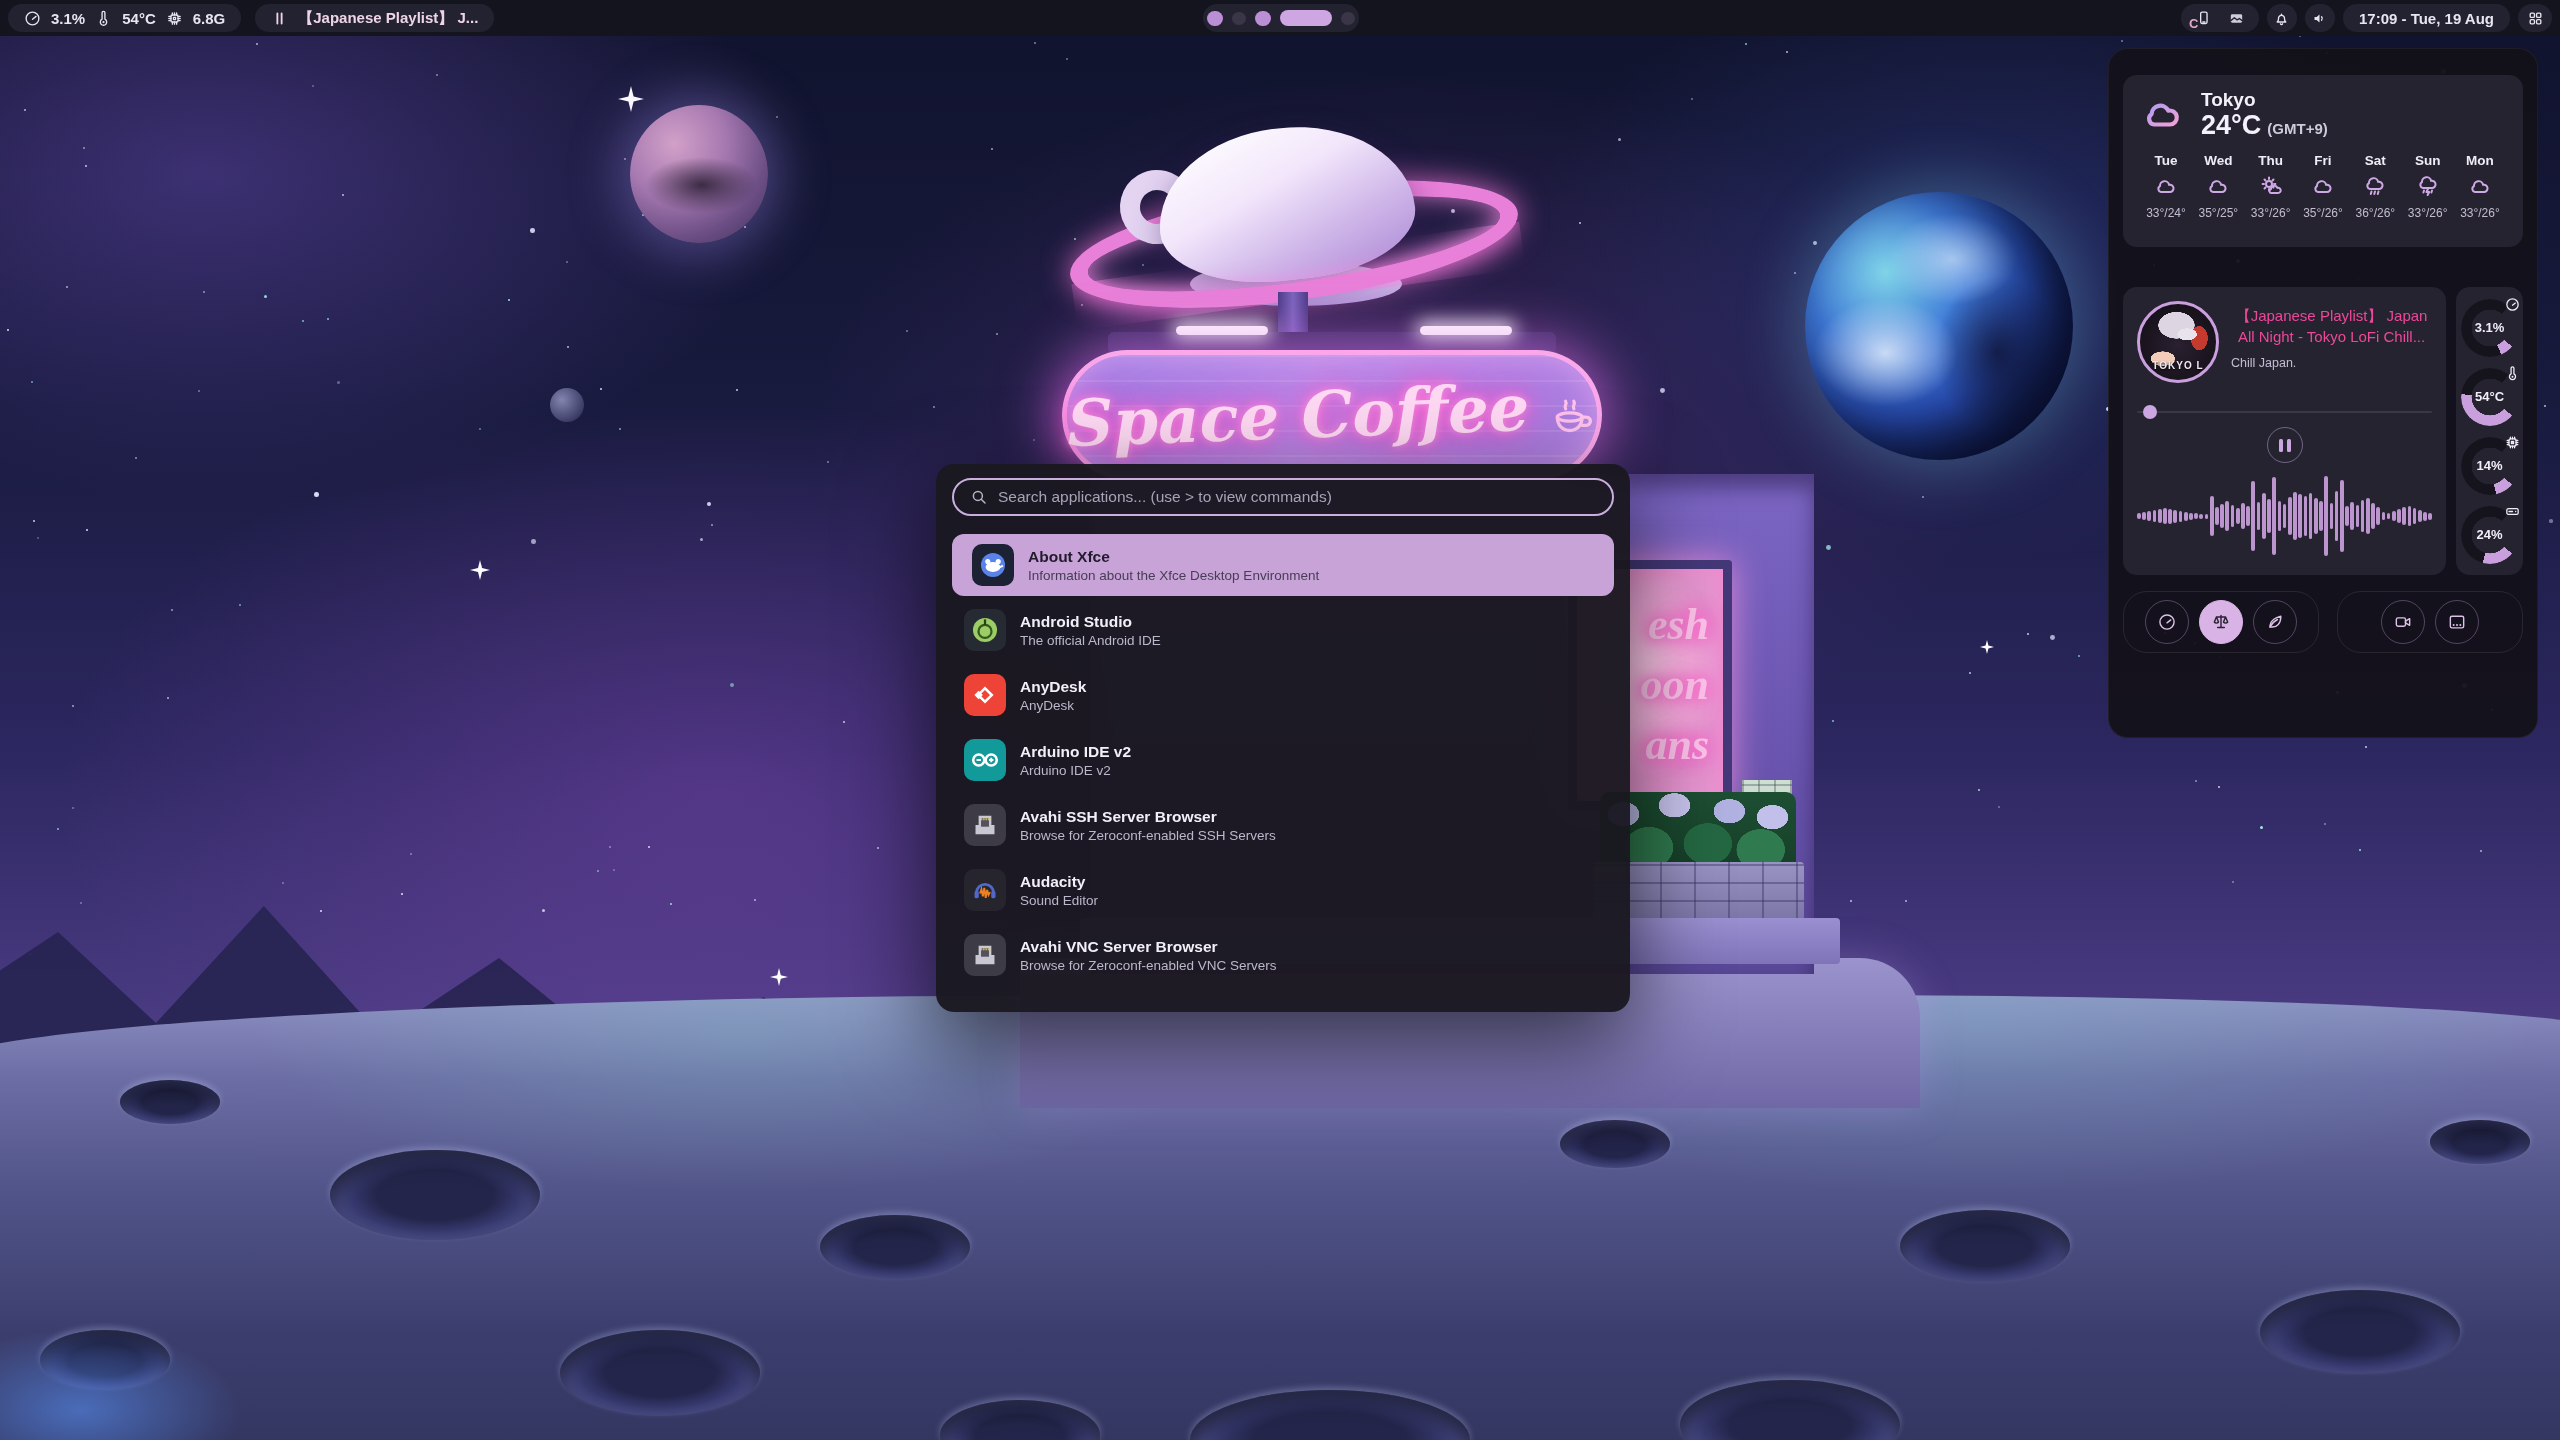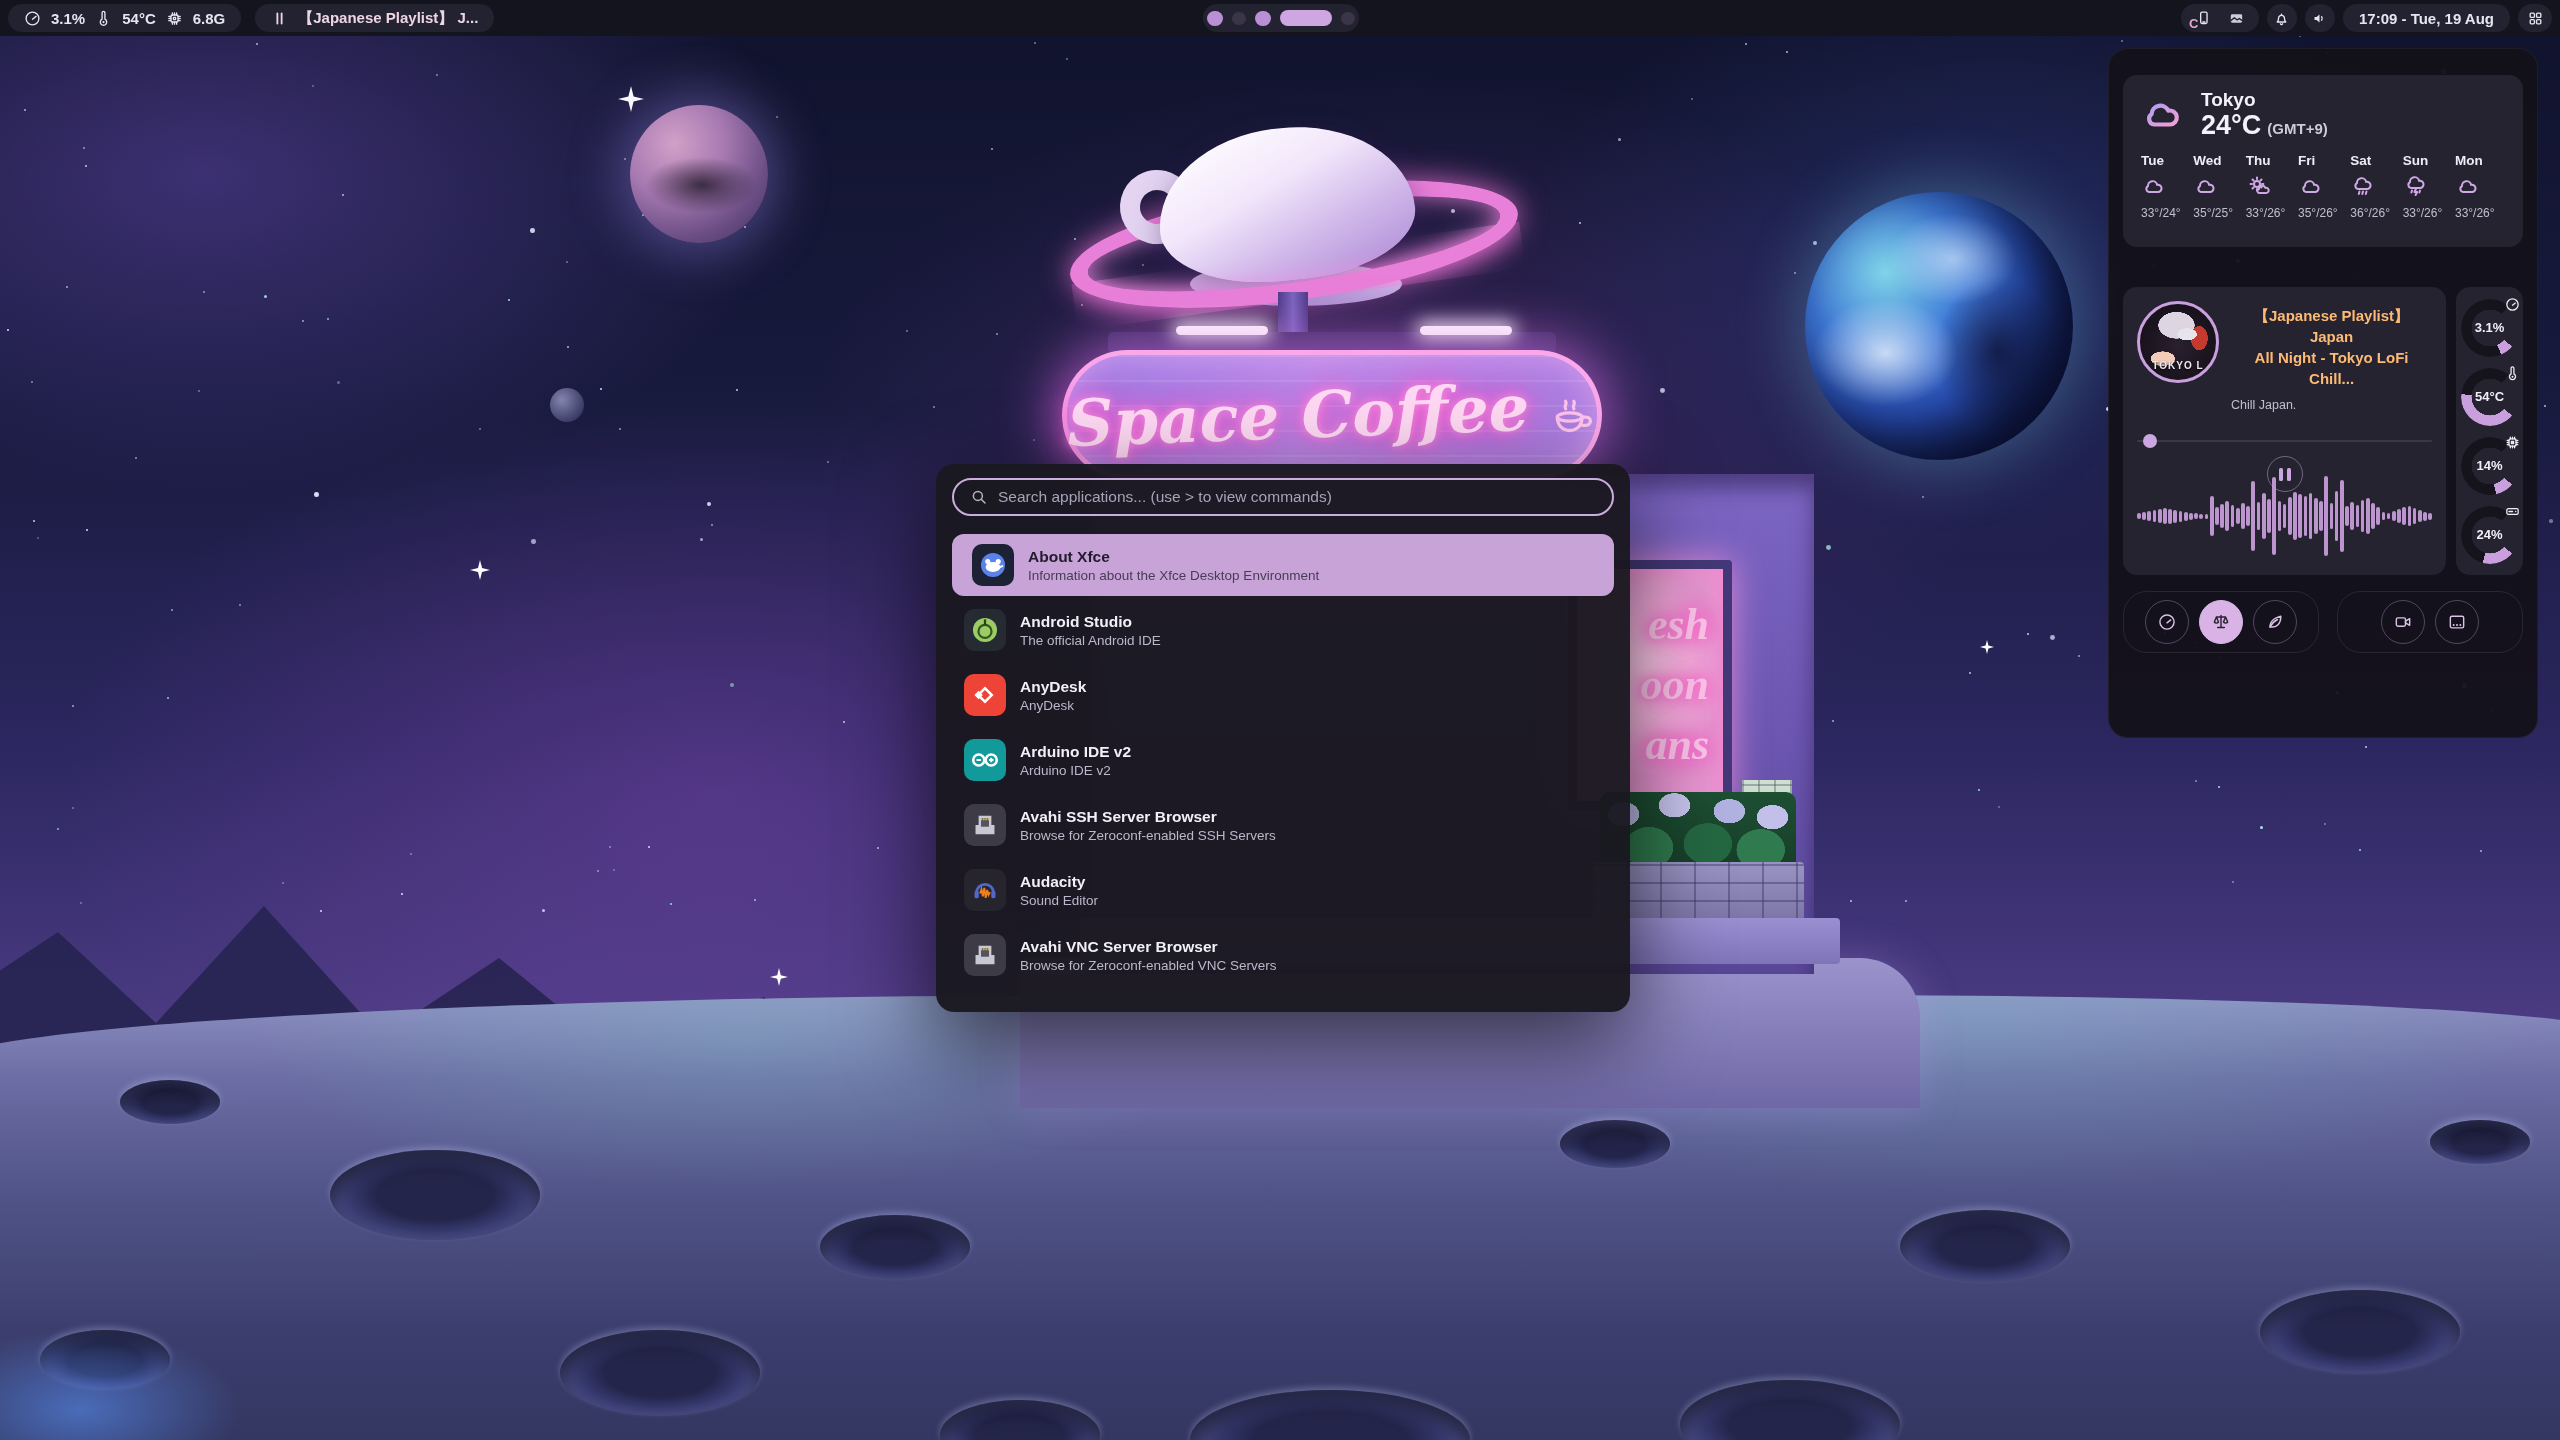--- a/index.html
+++ b/index.html
@@ -177,21 +177,21 @@
   .rnd-btn svg { width:17px; height:17px; fill:none; stroke-width:1.8; stroke-linecap:round; }
   #user-spacer { flex:1; }
 
   #weather-card { margin-top:12px; height:172px; padding:14px 16px 10px; }
   #weather-head { display:flex; align-items:center; gap:14px; }
   #weather-head svg { width:48px; height:42px; fill:none; stroke-width:2.4; stroke-linecap:round; stroke-linejoin:round; }
   #w-city { font-size:19px; font-weight:700; color:#f4f1fa; line-height:22px; }
   #w-temp { font-size:27px; font-weight:700; color:#f4f1fa; line-height:28px; }
   #w-tz { font-size:15px; font-weight:700; color:#cfc9dc; margin-left:6px; }
   #forecast { display:flex; justify-content:space-between; margin-top:14px; padding:0 2px; }
-  .fc-col { width:50px; display:flex; flex-direction:column; gap:7px; }
+  .fc-col { width:50px; display:flex; flex-direction:column; align-items:center; gap:7px; }
   .fc-day { font-size:13.5px; font-weight:700; color:#efecf6; }
   .fc-col svg { width:26px; height:24px; fill:none; stroke:#cfa9e6; stroke-width:2; stroke-linecap:round; stroke-linejoin:round; }
   .fc-temps { font-size:12px; color:#c2bcd0; }
 
   #mid-row { display:flex; gap:10px; margin-top:40px; height:288px; }
   #player-card { width:328px; padding:14px; position:relative; }
   #gauge-col { width:68px; display:flex; flex-direction:column; align-items:center;
     justify-content:space-around; padding:6px 0; }
   #player-top { display:flex; gap:12px; }
   #album { width:82px; height:82px; border-radius:50%; border:3px solid #c9a0dd; flex:0 0 82px;
@@ -199,21 +199,21 @@
     background:
       radial-gradient(20px 12px at 30% 72%, #f3cdb9 0 60%, transparent 61%),
       radial-gradient(16px 10px at 62% 40%, #e8e4ee 0 60%, transparent 61%),
       radial-gradient(14px 20px at 78% 45%, #c43a2e 0 60%, transparent 61%),
       radial-gradient(30px 22px at 48% 28%, #ddd5e2 0 60%, transparent 61%),
       radial-gradient(circle at 50% 55%, #2a2030 0%, #151018 80%); }
   #album-caption { position:absolute; bottom:9px; left:0; right:0; text-align:center;
     font-size:10px; font-weight:800; letter-spacing:1px; color:#efe9f2;
     text-shadow:0 1px 2px #000; }
   #pl-text { flex:1; text-align:center; padding-top:4px; }
-  .pl-line { font-size:15px; font-weight:700; color:#fdba74; line-height:21px; }
+  .pl-line { font-size:15px; font-weight:400; color:#ec4899; line-height:21px; }
   #pl-sub { font-size:12.5px; color:#c4bdd2; margin-top:9px; text-align:left; }
   #progress { margin-top:22px; height:14px; position:relative; }
   #progress-track { position:absolute; left:0; right:0; top:6px; height:2px; background:#3b3747; border-radius:2px; }
   #progress-dot { position:absolute; left:2%; top:0; width:14px; height:14px; border-radius:50%; background:#cba6e0; }
   #pause-btn { margin:8px auto 0; width:36px; height:36px; border-radius:50%;
     border:1.5px solid rgba(190,165,215,.5); display:flex; align-items:center;
     justify-content:center; gap:4px; }
   #pause-btn i { width:4px; height:13px; background:#cba6e0; border-radius:1.5px; }
   #visualizer { position:absolute; left:14px; right:14px; bottom:16px; height:86px;
     display:flex; align-items:center; justify-content:center; gap:1.5px; }

